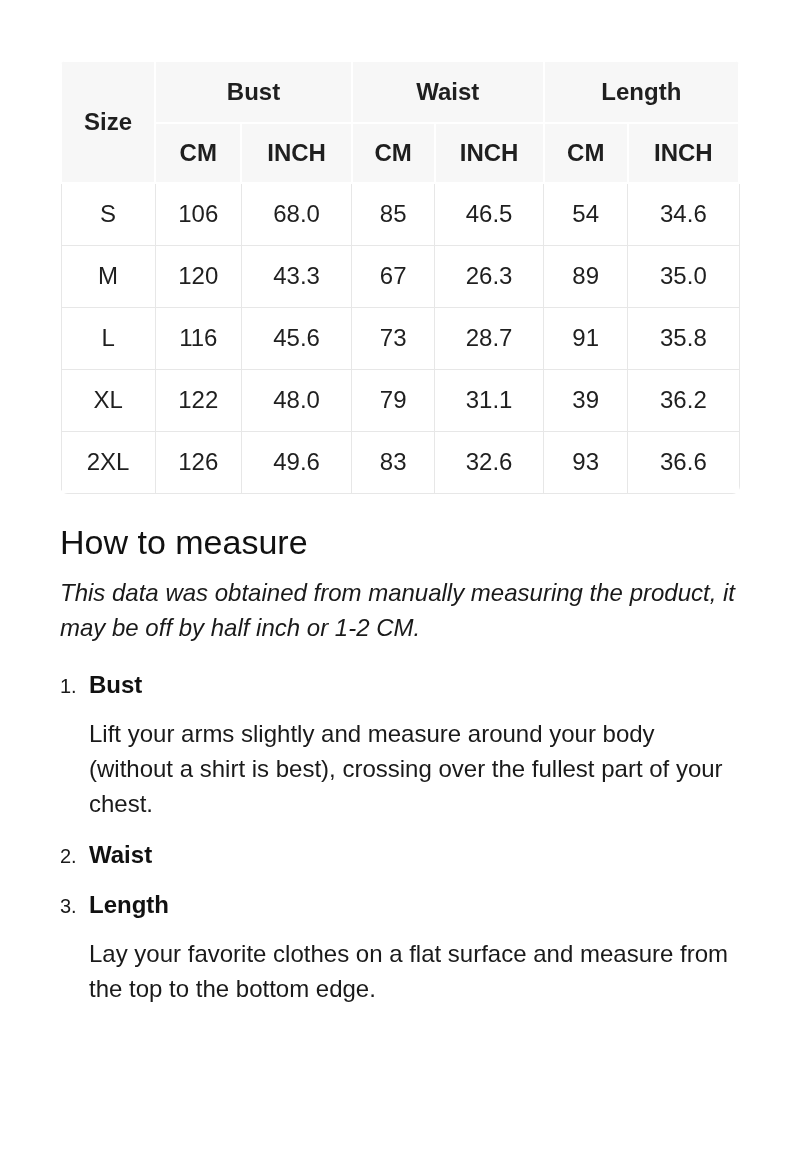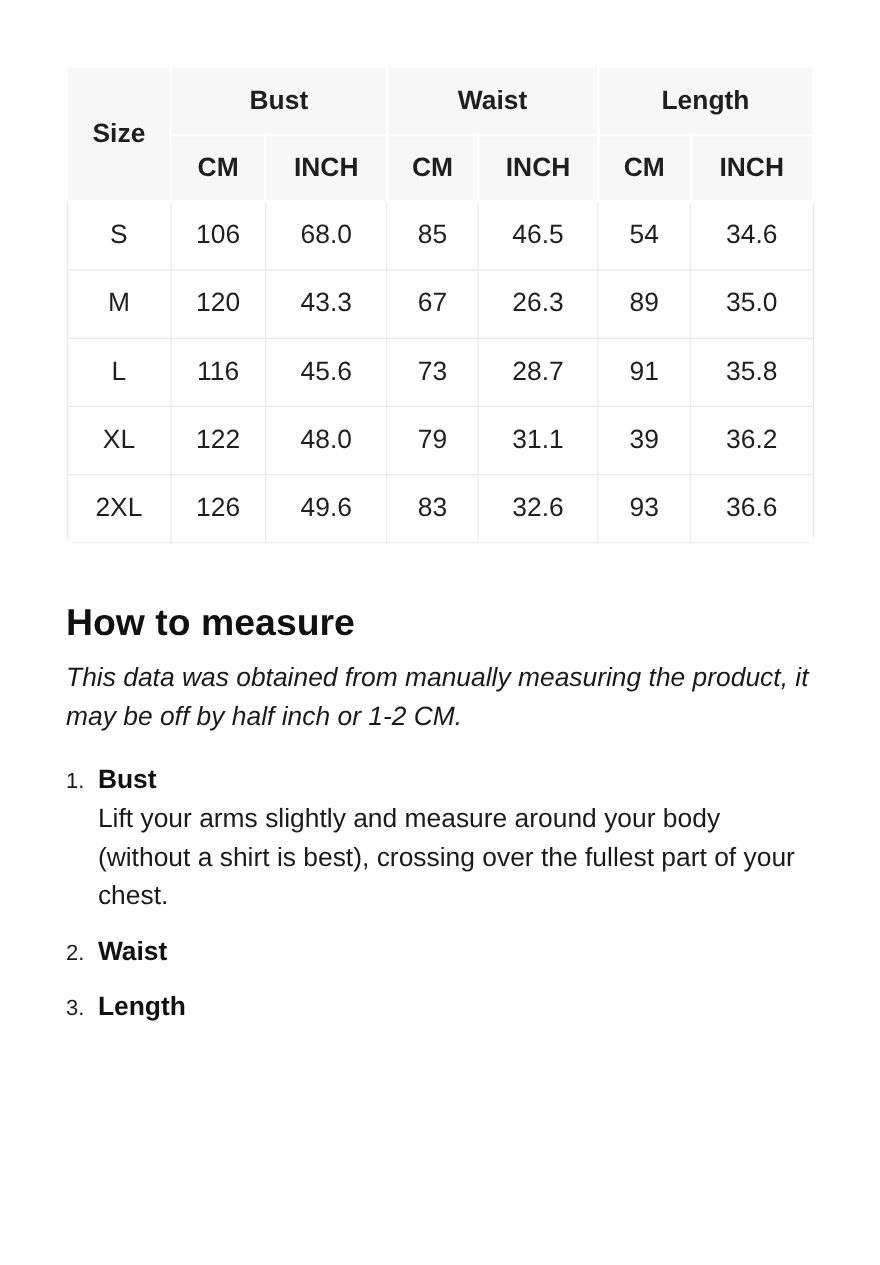--- a/index.html
+++ b/index.html
@@ -39,24 +39,24 @@
     background: #ffffff;
     border: 1px solid #e7e7e7;
     font-weight: normal;
     height: 62px;
   }
   tr.group-row th { height: 62px; }
   tr.unit-row th  { height: 60px; }
 
   
   .htm-title {
-    margin-top: 52px;
+    margin-top: 28px;
     font-size: 34px;
     line-height: 40px;
-    font-weight: bold;
+    font-weight: normal;
     color: #111111;
   }
   .htm-intro {
     margin-top: 13px;
     font-size: 24px;
     line-height: 35px;
     color: #1a1a1a;
     font-style: italic;
   }
   .steps { margin-top: 23px; }
@@ -71,21 +71,21 @@
     font-size: 20px;
     color: #1a1a1a;
   }
   .step-term {
     font-size: 24px;
     line-height: 33px;
     font-weight: bold;
     color: #111111;
   }
   .step-desc {
-    margin-top: 2px;
+    margin-top: 15px;
     margin-left: 29px;
     font-size: 24px;
     line-height: 35px;
     color: #1a1a1a;
   }
 </style>
 </head>
 <body>
 
 <div class="content">
@@ -186,16 +186,17 @@
         <span class="step-number">2.</span>
         <span class="step-term">Waist</span>
       </div>
     </div>
 
     <div class="step">
       <div class="step-head">
         <span class="step-number">3.</span>
         <span class="step-term">Length</span>
       </div>
+      <p class="step-desc">Lay your favorite clothes on a flat surface and measure from the top to the bottom edge.</p>
     </div>
 
   </div>
 </div>
 
 </body></html>

